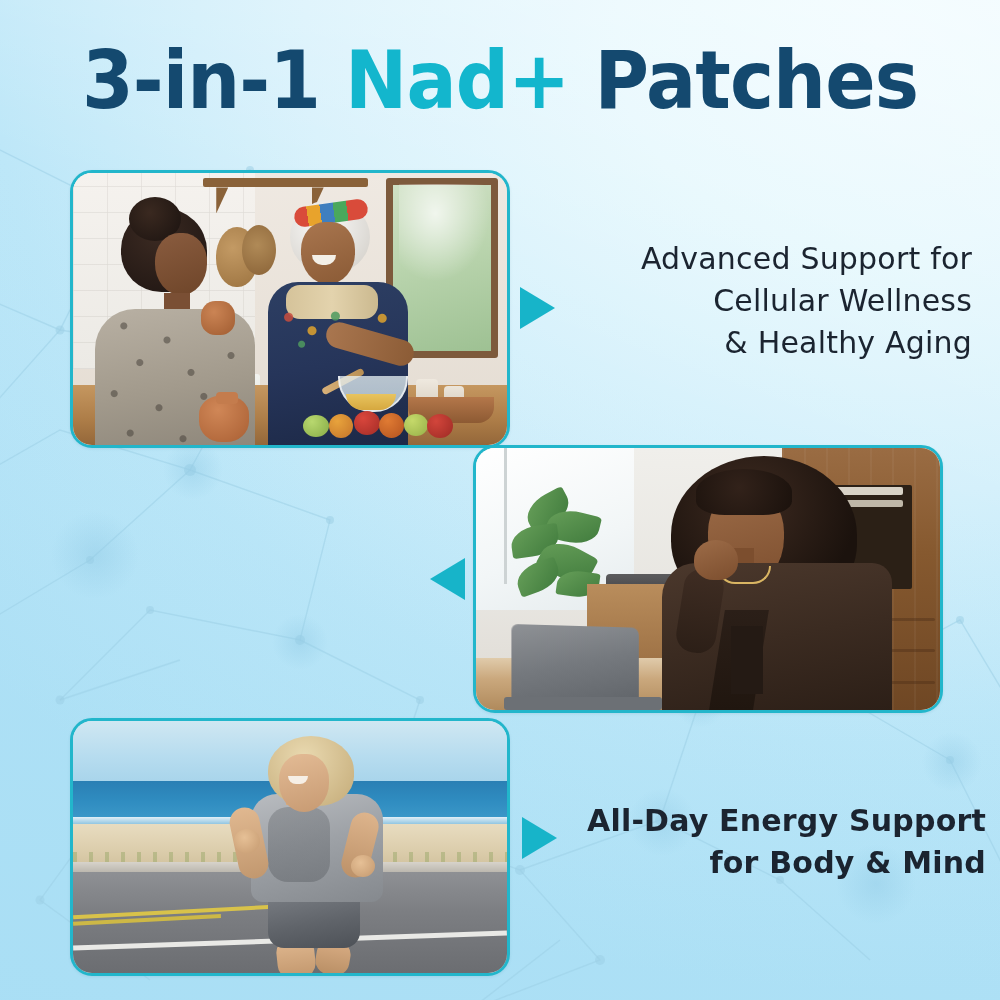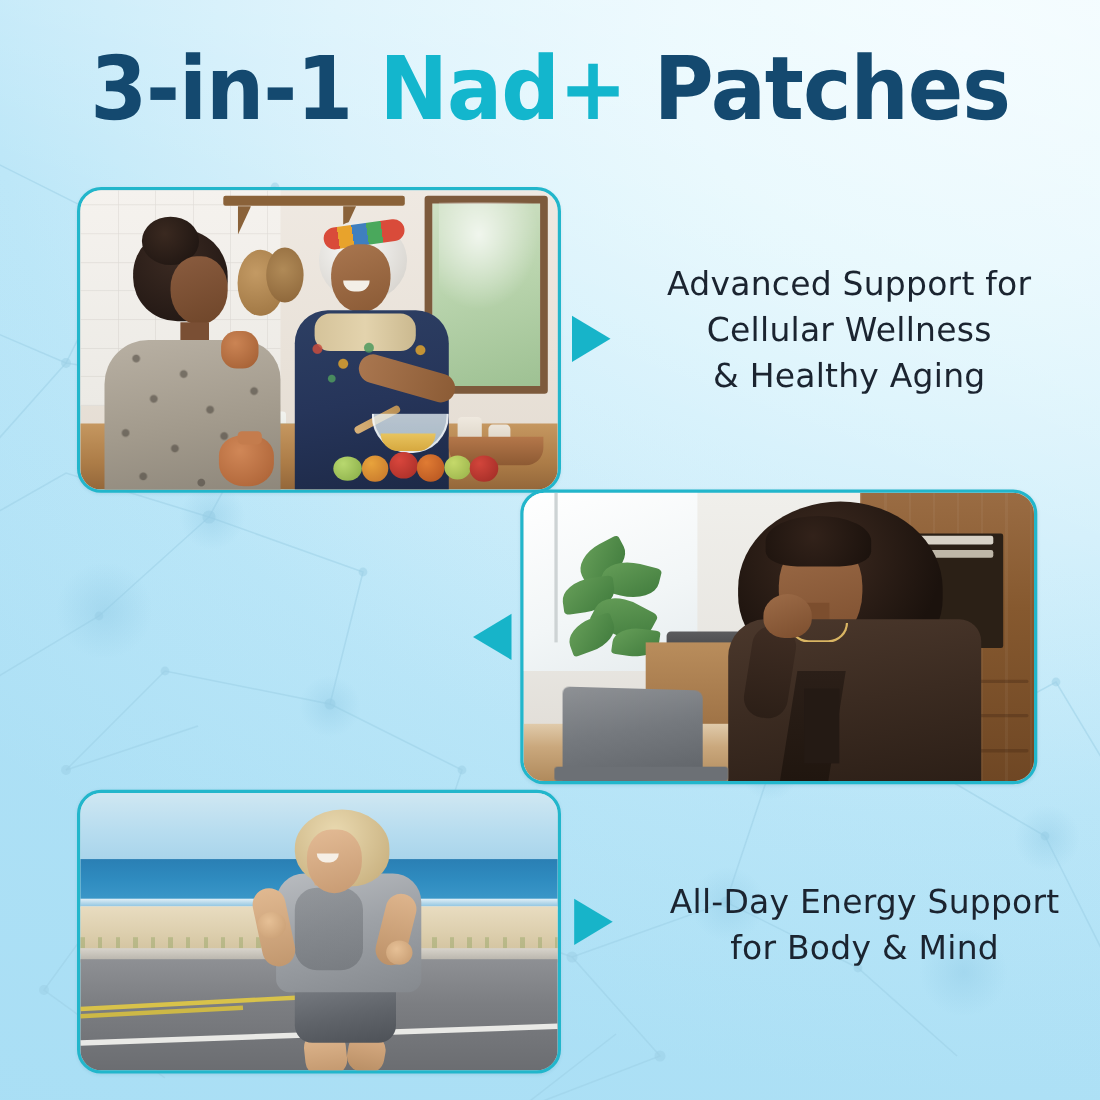--- a/index.html
+++ b/index.html
@@ -260,21 +260,21 @@
   
   .benefit{
     position:absolute;
     color:#1b2430;
     font-family:"DejaVu Sans", sans-serif;
     font-size:30px;line-height:42px;
     font-weight:400;
     letter-spacing:.2px;
     white-space:pre-line;
   }
-  .benefit.right{text-align:center;}
+  .benefit.right{text-align:right;}
   .benefit.left{text-align:left;}
 </style>
 </head>
 <body>
 
 <div id="stage">
 
   <div class="bg-base"></div>
   <div class="bg-tint"></div>
 
@@ -472,16 +472,16 @@
       <div class="r-arm-r"></div>
       <div class="r-fist-r"></div>
       <div class="r-neck"></div>
       <div class="r-hair"></div>
       <div class="r-face"></div>
       <div class="r-smile"></div>
     </div>
   </div>
 
   <div class="tri tri-right" style="left:522px;top:817px;"></div>
-  <div class="benefit right" style="left:586px;top:800px;width:400px;">All-Day Energy Support
+  <div class="benefit right" style="left:586px;top:800px;width:400px;font-weight:bold;">All-Day Energy Support
 for Body &amp; Mind</div>
 
 </div>
 
 </body></html>

